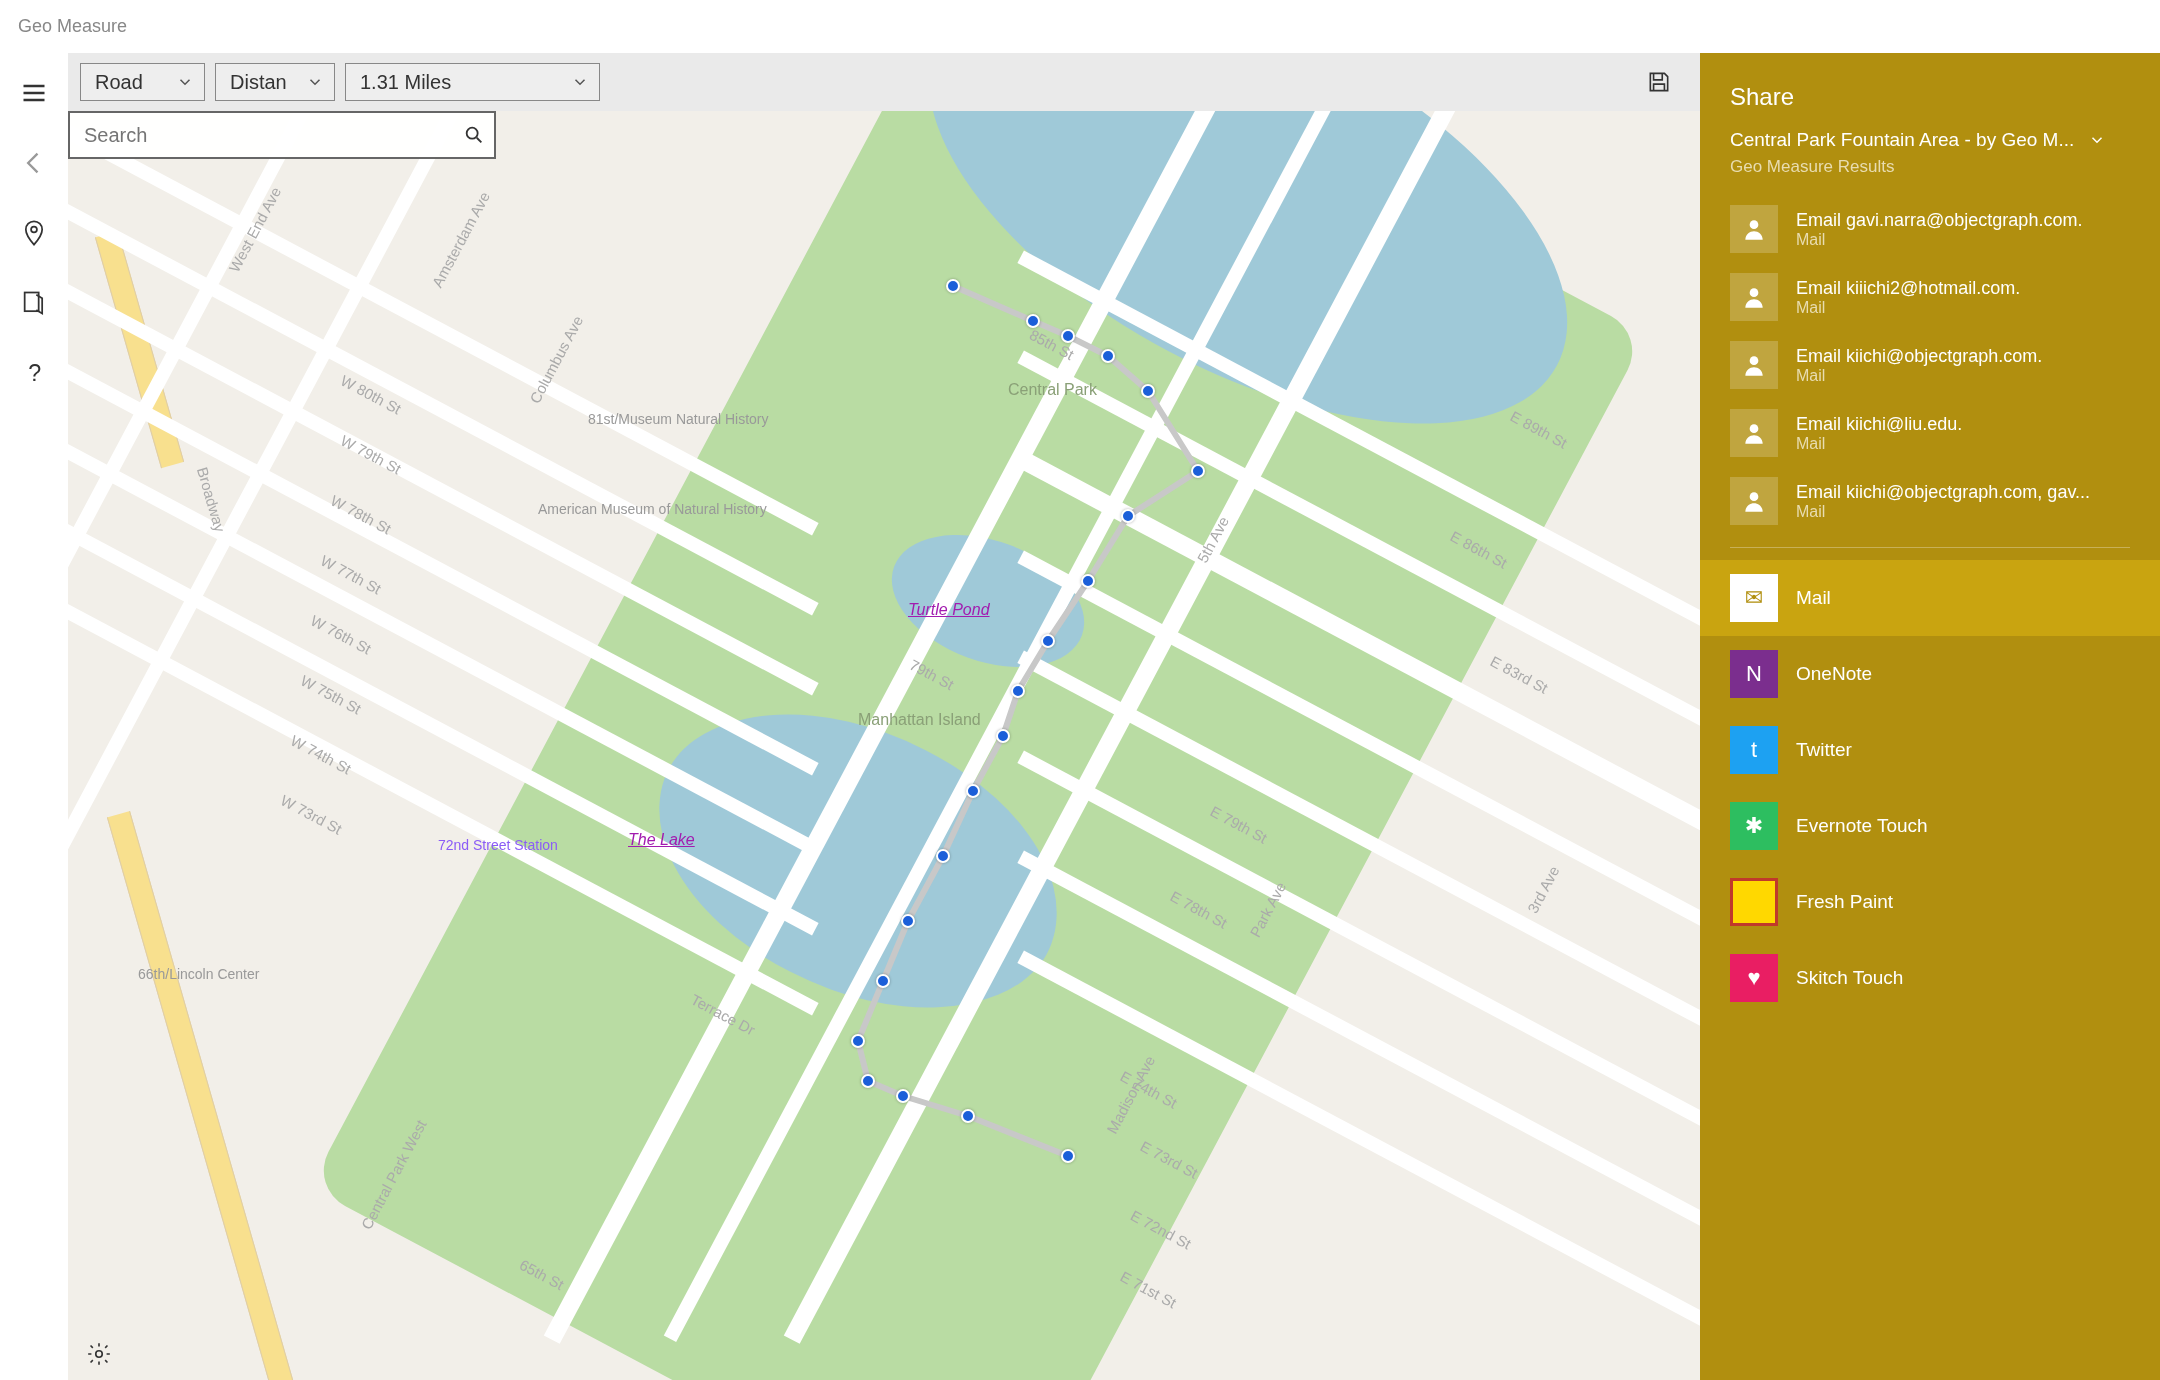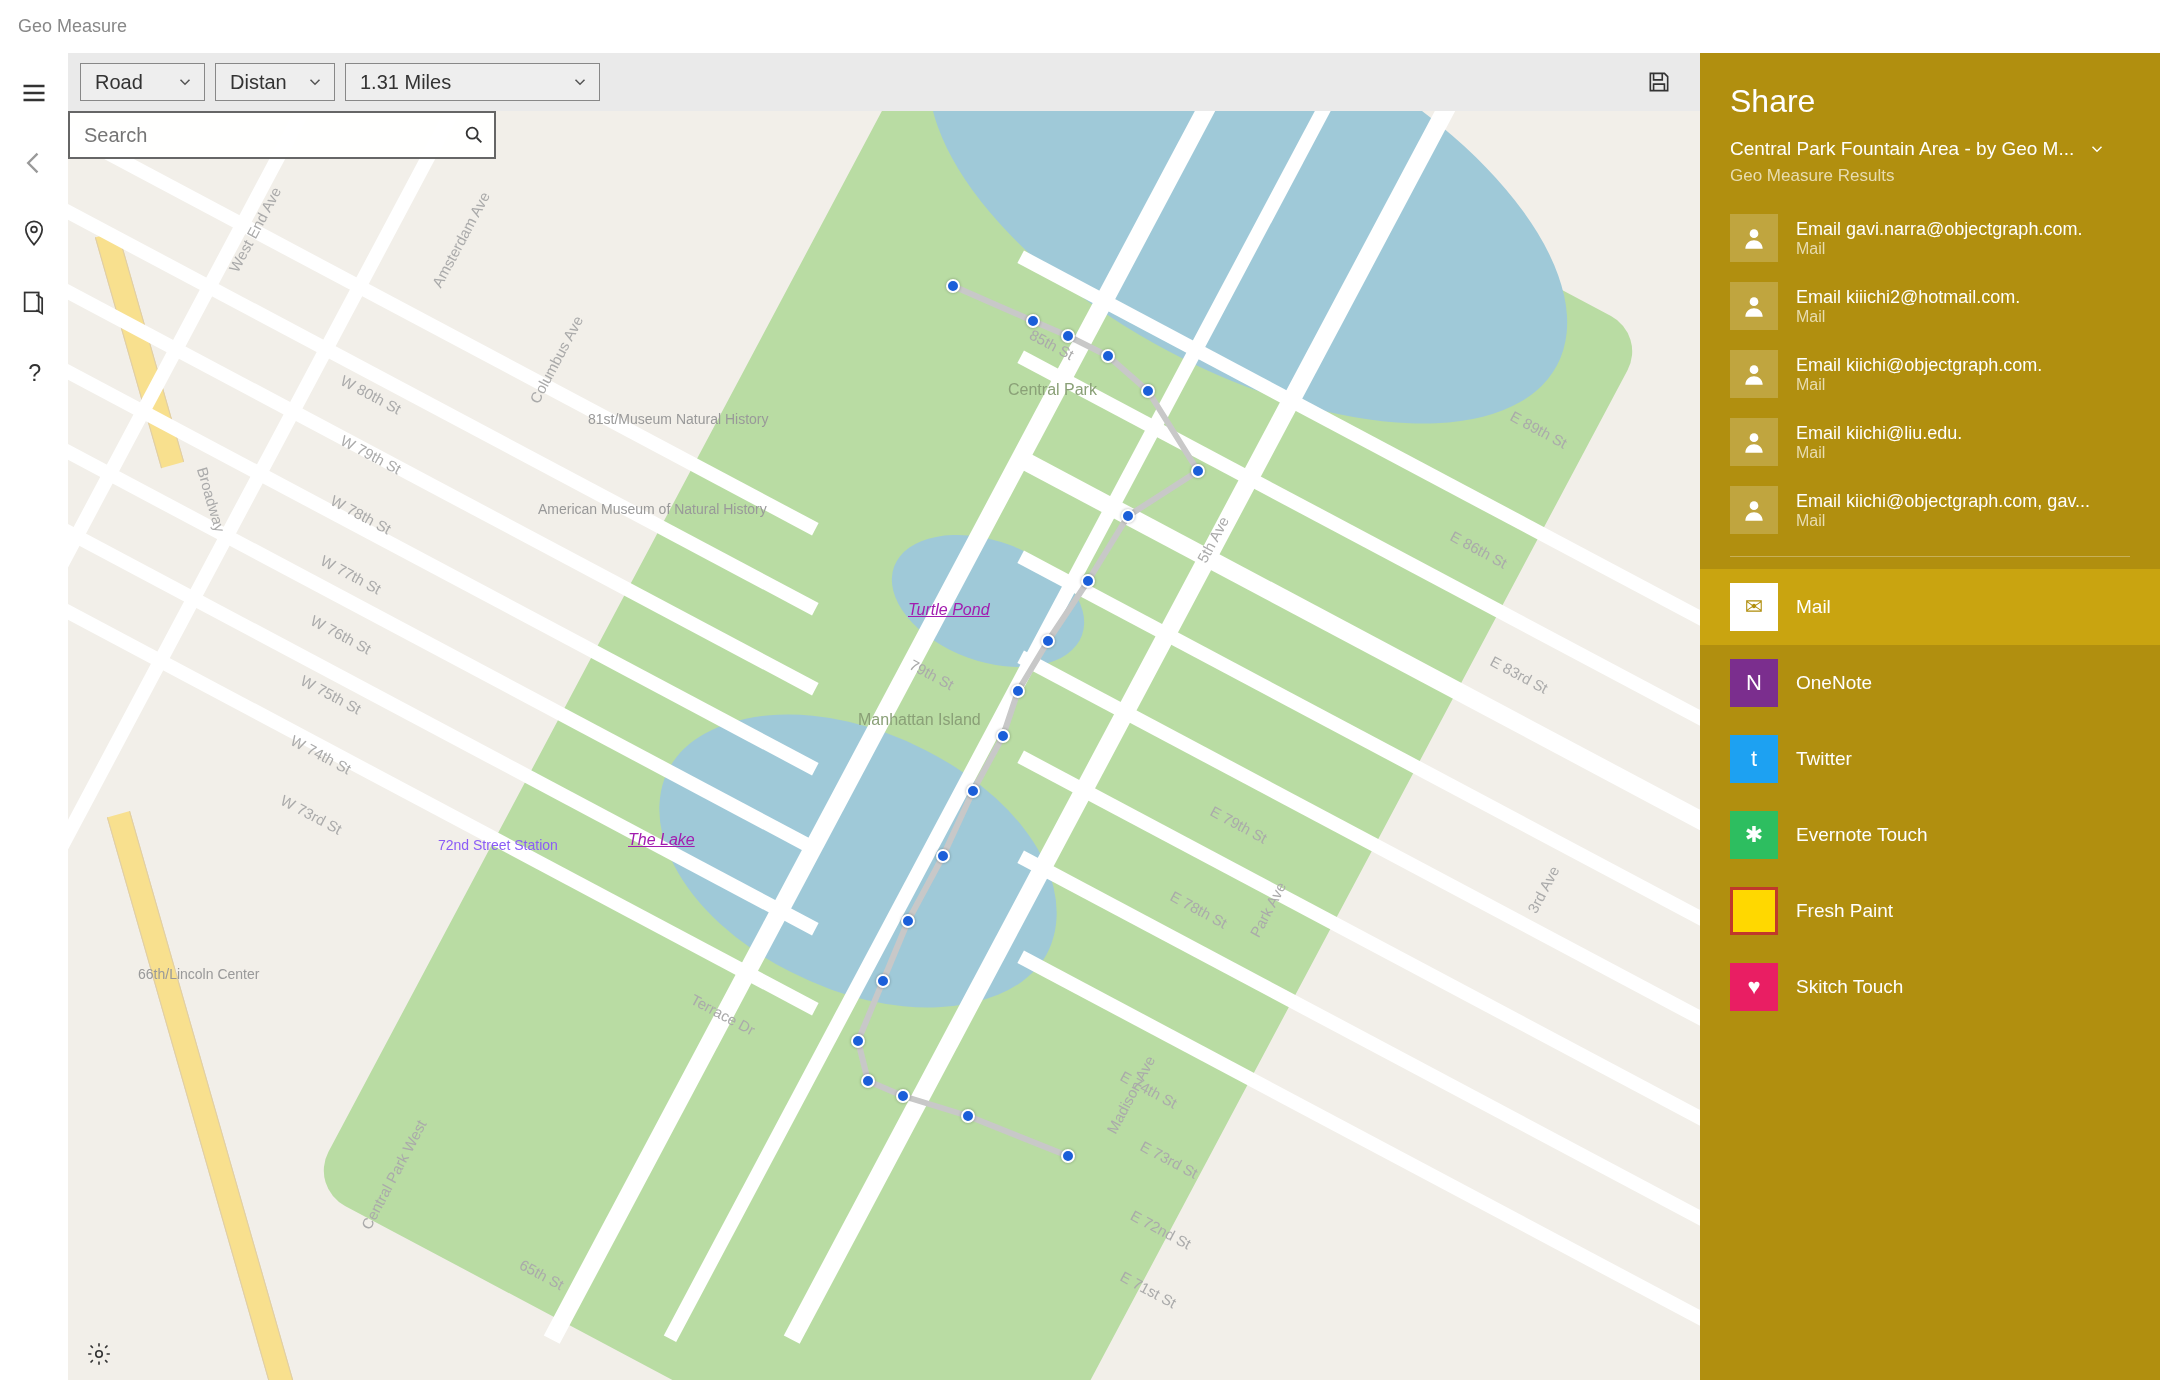--- a/index.html
+++ b/index.html
@@ -41,21 +41,21 @@
   
   .maplabel { position:absolute; color:#888; font-size:16px; font-style:italic; transform: rotate(28deg); white-space:nowrap; }
   .maplabel.st-l { font-style:normal; color:#aaa; font-size:15px; }
   .maplabel.water-l { color:#a21caf; font-style:italic;text-decoration:underline; }
   .maplabel.park-l { color:#8aa077; font-style:normal; }
   
   .route { position:absolute; inset:0; pointer-events:none; }
   .wp { position:absolute; width:14px; height:14px; background:#1b5fd9; border-radius:50%; border:2px solid #fff; box-shadow:0 0 3px rgba(0,0,0,0.3); transform:translate(-50%,-50%);}
   
   .share-panel { width: 460px; background: #b18f0f; color: #fff; display: flex; flex-direction: column; padding: 30px 0 20px 0; overflow-y:auto;}
-  .share-panel h1 { font-weight: 400; font-size: 32px; padding: 0 30px 18px 30px; }
+  .share-panel h1 { font-weight: 400; font-size: 24px; padding: 0 30px 18px 30px; }
   .share-subtitle { padding: 0 30px; font-size: 19px; display:flex; align-items:center; gap:14px; cursor:pointer;}
   .share-caption { padding: 6px 30px 18px 30px; color: #e8dcb0; font-size: 17px; }
   
   .contact-list { padding: 0 30px; }
   .contact { display:flex; align-items:center; gap:18px; padding: 10px 0; cursor:pointer;}
   .contact .avatar { width:48px; height:48px; background: rgba(255,255,255,0.2); display:flex; align-items:center; justify-content:center; flex-shrink:0;}
   .contact .ctext { display:flex; flex-direction:column; overflow:hidden;}
   .contact .cline { font-size:18px; white-space:nowrap; overflow:hidden; text-overflow:ellipsis;}
   .contact .capp { font-size:16px; color: #e8dcb0; }
   .divider { height:1px; background: rgba(255,255,255,0.3); margin: 12px 30px; }

